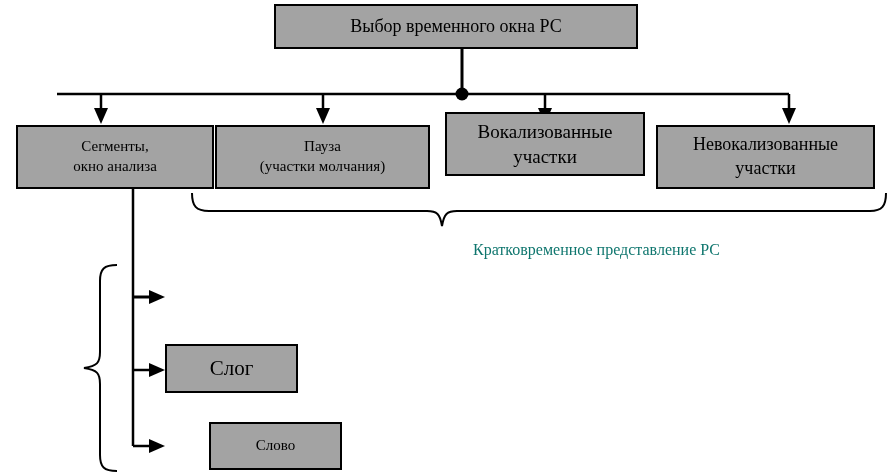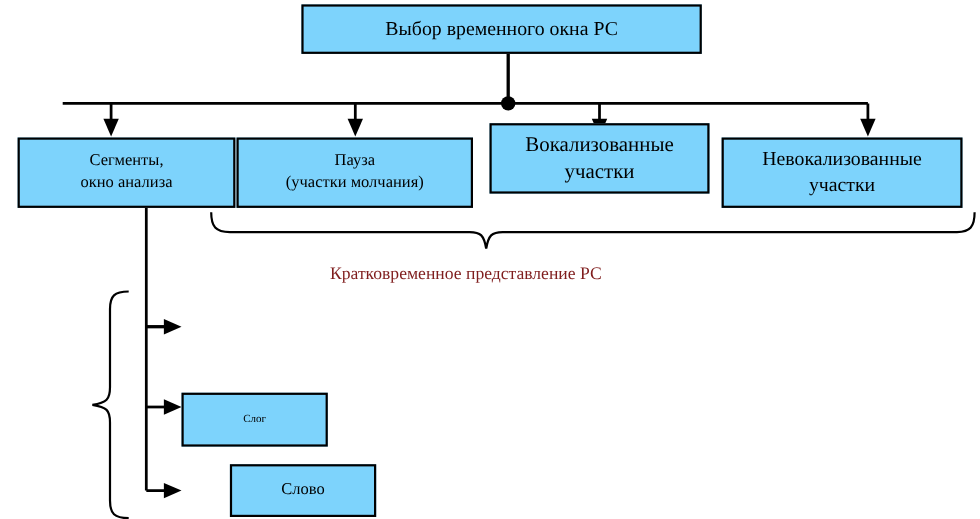--- a/index.html
+++ b/index.html
@@ -12,21 +12,21 @@
     width: 891px;
     height: 472px;
     background: #ffffff;
     font-family: "Liberation Serif", "DejaVu Serif", serif;
     overflow: hidden;
   }
   .node-box {
     position: absolute;
     box-sizing: border-box;
     border: 2px solid #000000;
-    background: #7dd3fc;
+    background: #a3a3a3;
     display: flex;
     align-items: center;
     justify-content: flex-end;
     text-align: center;
     color: #000000;
     line-height: 1.32;
   }
   .node-box .node-label {
     display: block;
     width: 100%;
@@ -73,39 +73,38 @@
     top: 265px;
     width: 133px;
     height: 50px;
     font-size: 15px;
   }
   #box-syllable {
     left: 165px;
     top: 344px;
     width: 133px;
     height: 49px;
-    font-size: 10px;
-    margin-top: 13px;
+    font-size: 21px;
   }
   #box-word {
     left: 165px;
     top: 422px;
     width: 133px;
     height: 48px;
     font-size: 15px;
     margin-left: 44px;
   }
   #caption-short-term {
     position: absolute;
     left: 300px;
     top: 241px;
     width: 420px;
-    text-align: left;
+    text-align: right;
     font-size: 16px;
-    color: #7f1d1d;
+    color: #0f766e;
     white-space: nowrap;
   }
   #connector-layer {
     position: absolute;
     left: 0;
     top: 0;
     width: 891px;
     height: 472px;
     pointer-events: none;
   }

